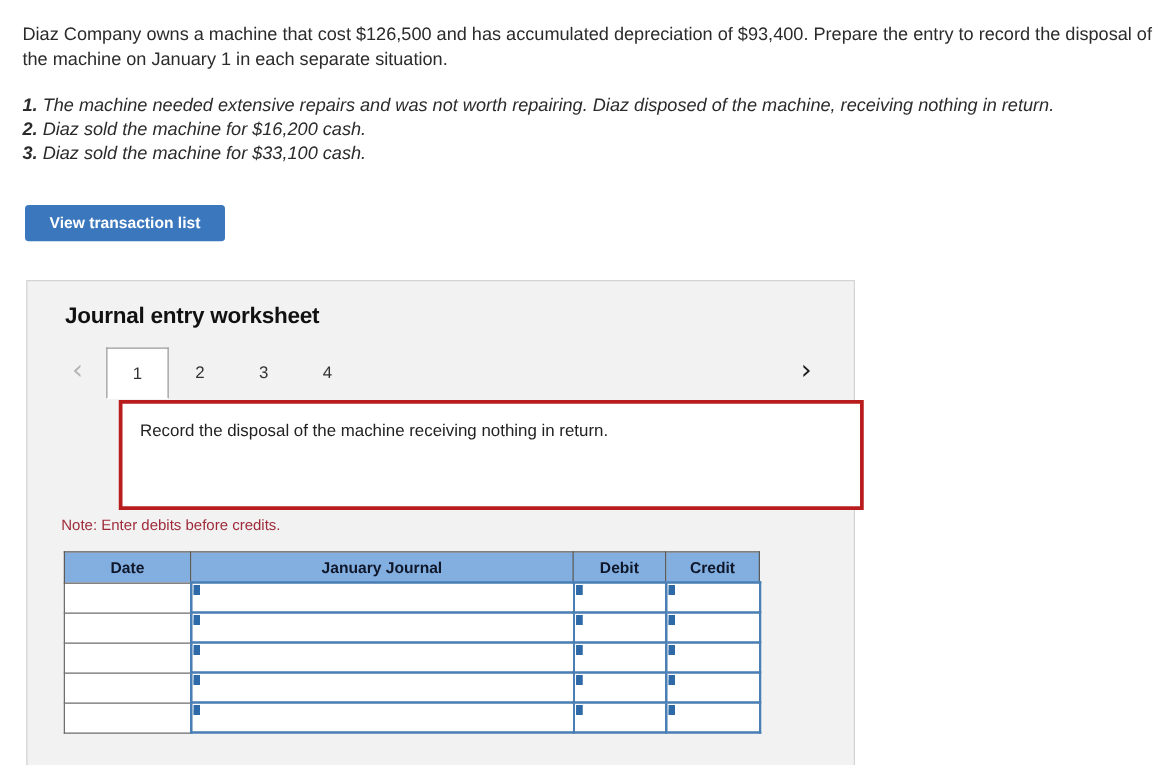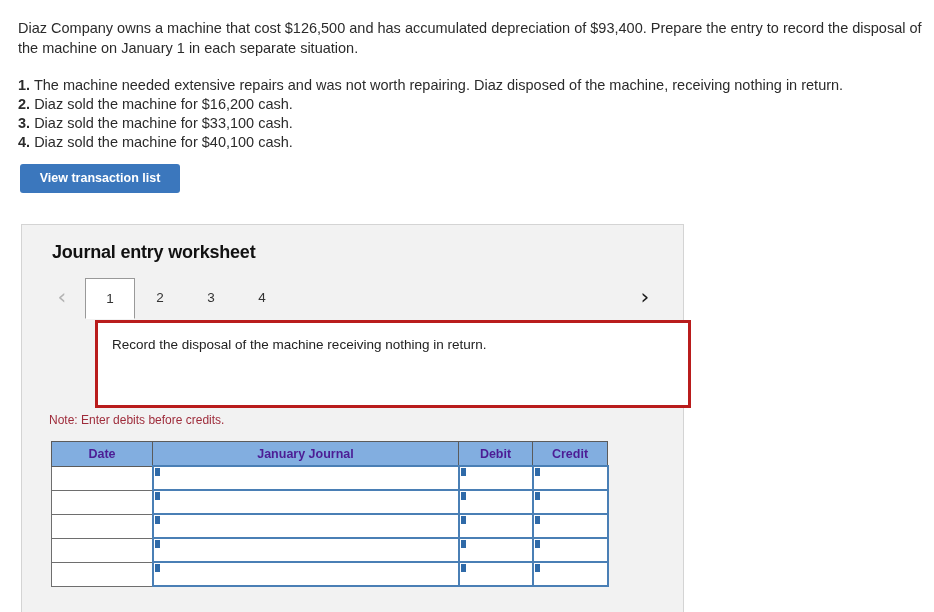--- a/index.html
+++ b/index.html
@@ -30,20 +30,21 @@
     color: #2b2b2b;
   }
   .situations {
     margin-top: 18px;
   }
   .situation {
     font-size: 14.5px;
     line-height: 19px;
     color: #2b2b2b;
     white-space: nowrap;
+    font-style: italic;
   }
   .situation .num {
     font-weight: bold;
   }
 
   
   .view-btn {
     position: absolute;
     left: 20px;
     top: 164px;
@@ -169,21 +170,21 @@
     left: 29px;
     top: 216px;
     border-collapse: collapse;
     table-layout: fixed;
   }
   .jtable th {
     background: #82aee0;
     border: 1px solid #5b5b5b;
     font-size: 12.5px;
     font-weight: bold;
-    color: #4c1d95;
+    color: #0f172a;
     height: 23px;
     padding: 0;
     text-align: center;
   }
   .jtable td {
     padding: 0;
     height: 23px;
     vertical-align: middle;
   }
   .col-date    { width: 101px; }
@@ -243,24 +244,20 @@
       <span>The machine needed extensive repairs and was not worth repairing. Diaz disposed of the machine, receiving nothing in return.</span>
     </div>
     <div class="situation">
       <span class="num">2.</span>
       <span>Diaz sold the machine for $16,200 cash.</span>
     </div>
     <div class="situation">
       <span class="num">3.</span>
       <span>Diaz sold the machine for $33,100 cash.</span>
     </div>
-    <div class="situation">
-      <span class="num">4.</span>
-      <span>Diaz sold the machine for $40,100 cash.</span>
-    </div>
   </div>
 </div>
 
 <button class="view-btn">View transaction list</button>
 
 <div class="panel">
 
   <div class="panel-title">Journal entry worksheet</div>
 
   <div class="tabstrip">

